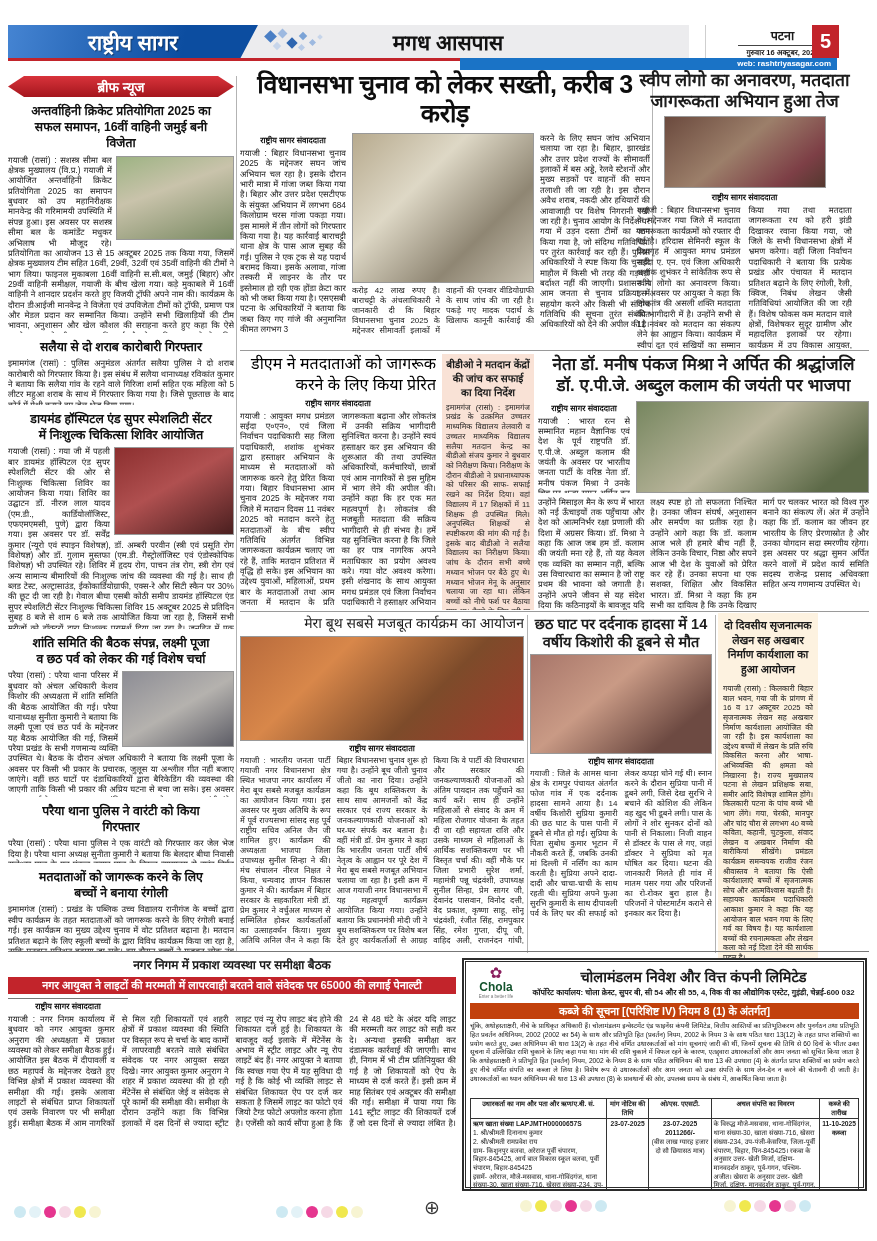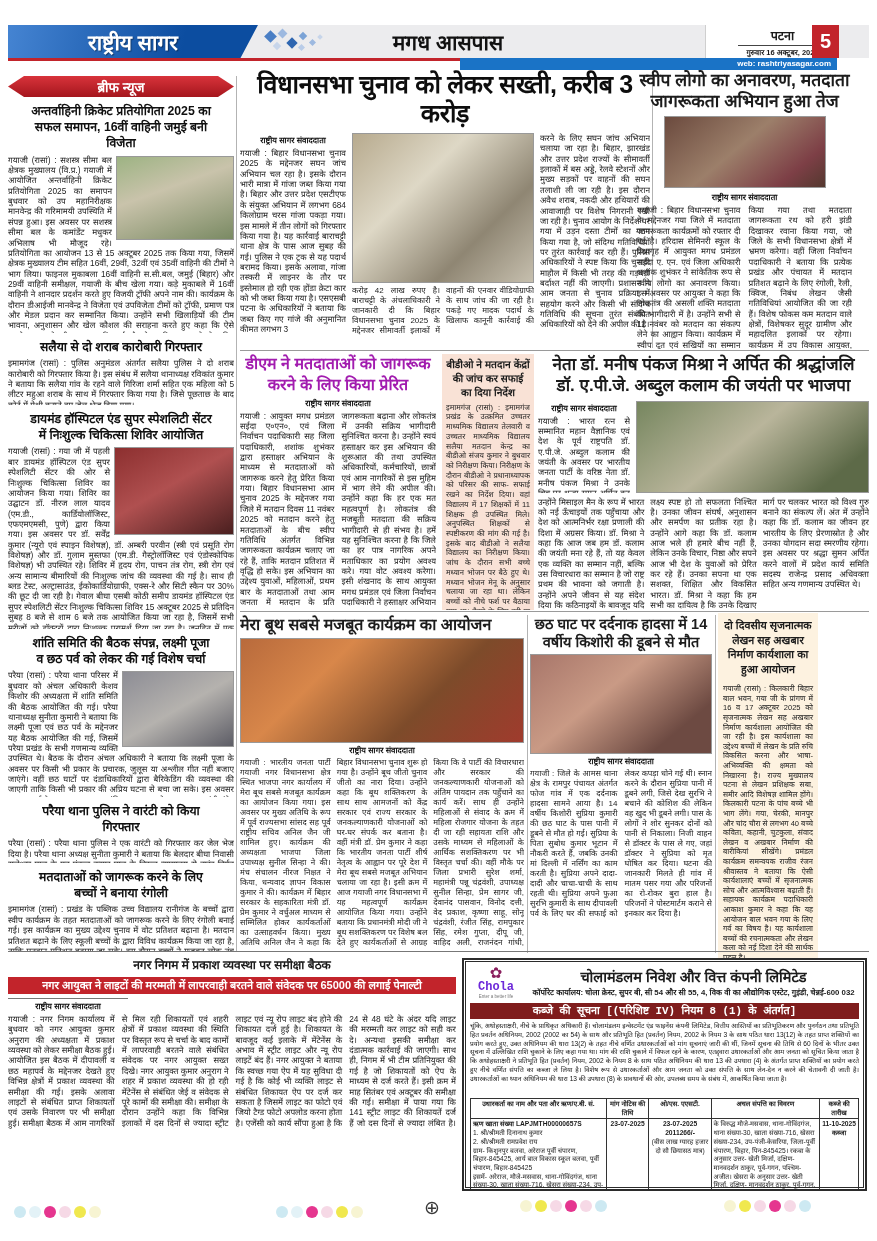--- a/index.html
+++ b/index.html
@@ -1,20 +1,20 @@
 <!DOCTYPE html>
 <html><head>
 <meta charset="utf-8">
 <style>
   html,body{margin:0;padding:0;background:#fff;}
   #page{position:relative;width:877px;height:1241px;background:#fff;overflow:hidden;
         font-family:"Liberation Sans","DejaVu Sans",sans-serif;color:#1c1c1c;}
   .abs{position:absolute;}
   
-  .masthead{left:8px;top:25px;width:861px;height:33px;background:#ececee;}
+  .masthead{left:8px;top:25px;width:681px;height:33px;background:#ececee;}
   .mast-blue{left:0;top:0;width:250px;height:33px;color:#fff;display:flex;align-items:center;justify-content:center;
     font-size:21px;font-weight:800;background:linear-gradient(100deg,#4584d2,#0c4da0 70%);
     clip-path:polygon(0 0,100% 0,93% 100%,0 100%);text-shadow:1px 1px 1px rgba(0,0,0,.4);}
   .mast-diamonds{left:258px;top:5px;width:70px;height:24px;}
   .dm1{position:absolute;transform:rotate(45deg);}
   .mast-title{left:250px;top:0;width:380px;height:33px;display:flex;align-items:center;justify-content:center;
     font-size:21px;font-weight:800;color:#111;}
   .mast-city{left:697px;top:0;width:105px;height:33px;background:#fff;border-left:1px solid #cfcfcf;text-align:center;padding-left:24px;}
   .mast-city .city{font-size:12.5px;font-weight:800;margin-top:2px;}
   .mast-city .rule{height:1px;background:#444;margin:1px 8px;}
@@ -51,31 +51,31 @@
   .g-below{margin-top:3px;column-count:2;column-gap:6px;height:52px;overflow:hidden;}
   .byline{font-size:8px;font-weight:800;text-align:center;margin:1px 0 3px;color:#111;}
   .sweep{left:637px;top:70px;width:215px;height:279px;overflow:hidden;}
   .sweep-h{font-size:17.5px;line-height:1.2;font-weight:800;text-align:center;}
   .ph-sweep{width:162px;height:72px;margin:4px auto 3px auto;
     background:linear-gradient(140deg,#6b4a3e,#9c7f6a 45%,#7d3f46 80%,#54382f);}
   .cols2{column-count:2;column-gap:7px;}
   .cols3{column-count:3;column-gap:6px;}
   .cols4{column-count:4;column-gap:7px;}
   .dmart{left:240px;top:354px;width:196px;height:256px;overflow:hidden;}
-  .dm-h{font-size:16px;line-height:1.3;font-weight:700;text-align:center;color:#a21caf;}
+  .dm-h{font-size:16px;line-height:1.3;font-weight:400;text-align:right;color:#000000;}
   .bdo{left:442px;top:354px;width:92px;height:256px;background:#f9e2d6;box-sizing:border-box;padding:4px;overflow:hidden;}
   .bdo-h{font-size:10.3px;font-weight:800;text-align:center;line-height:1.35;margin-bottom:3px;}
   .bdo-b{font-size:7.6px;line-height:1.28;text-align:justify;}
   .kalam{left:538px;top:354px;width:331px;height:256px;overflow:hidden;}
   .kalam-h{font-size:17px;line-height:1.25;font-weight:800;text-align:center;}
   .kalam-row{display:flex;gap:6px;margin-top:4px;}
   .kalam-c1{width:92px;overflow:hidden;height:92px;}
   .ph-kalam{width:233px;height:92px;background:linear-gradient(140deg,#76865f,#b9b59b 45%,#5d6a48 85%);}
   .booth{left:240px;top:615px;width:284px;height:340px;overflow:hidden;}
-  .booth-h{font-size:16px;font-weight:700;text-align:left;line-height:1.25;}
+  .booth-h{font-size:14px;font-weight:400;text-align:right;line-height:1.25;}
   .ph-booth{width:284px;height:105px;margin-top:3px;
     background:linear-gradient(135deg,#b86a3c 0%,#d8874a 30%,#7d4b2a 65%,#a03b2d 100%);}
   .chhath{left:530px;top:615px;width:182px;height:340px;overflow:hidden;}
   .chh-h{font-size:14.5px;font-weight:800;text-align:center;line-height:1.25;}
   .ph-chhath{width:182px;height:100px;margin-top:3px;
     background:linear-gradient(140deg,#a8766a,#c99a85 40%,#6d4a42 80%);}
   .workshop{left:718px;top:613px;width:100px;height:345px;background:#fdf2e0;box-sizing:border-box;padding:5px;overflow:hidden;}
   .ws-h{font-size:10.8px;font-weight:700;text-align:center;line-height:1.35;margin-bottom:8px;}
   .ws-b{font-size:7.5px;line-height:1.28;text-align:justify;}
   
@@ -83,26 +83,26 @@
   .dw-kicker{font-size:12px;font-weight:800;text-align:center;}
   .dw-h{font-size:26px;line-height:1.14;font-weight:900;text-align:center;color:#0b0b0b;margin-top:2px;}
   .dw-strip{background:#c2242b;color:#fff;font-size:11px;font-weight:800;text-align:center;height:17px;line-height:17px;margin-top:4px;}
   .dw-byrow{display:flex;margin-top:3px;}
   .dw-byrow .byline{width:120px;border-top:1px solid #777;padding-top:1px;}
   .ad{left:462px;top:958px;width:405px;height:233px;border:2px solid #2b2b2b;box-shadow:0 0 0 1px #fff inset,0 0 0 2px #2b2b2b inset;
       box-sizing:border-box;padding:5px 6px;overflow:hidden;background:#fff;}
   .ad-head{display:flex;align-items:center;gap:6px;}
   .ad-logo{width:52px;text-align:center;flex:none;}
   .ad-logo .flame{font-size:15px;color:#8a1f5e;line-height:1;}
-  .ad-logo .nm{font-size:12px;font-weight:800;color:#6d28d9;font-family:Liberation Mono, monospace;}
+  .ad-logo .nm{font-size:12px;font-weight:800;color:#14532d;font-family:Liberation Sans, sans-serif;}
   .ad-logo .tl{font-size:4.5px;color:#777;}
   .ad-company{flex:1;text-align:center;}
   .ad-company .cn{font-size:14.5px;font-weight:800;}
   .ad-company .addr{font-size:7.8px;font-weight:600;margin-top:2px;line-height:1.3;}
-  .ad-bar{background:#7f1d1d;color:#fff;font-size:10.8px;font-weight:800;text-align:center;height:16px;line-height:16px;margin-top:4px;font-family:Liberation Mono, monospace;}
+  .ad-bar{background:#c2410c;color:#fff;font-size:10.8px;font-weight:800;text-align:center;height:16px;line-height:16px;margin-top:4px;}
   .ad-legal{font-size:6.6px;line-height:1.33;text-align:justify;margin-top:3px;height:74px;overflow:hidden;color:#111;}
   table.adt{width:100%;border-collapse:collapse;margin-top:2px;}
   table.adt th,table.adt td{border:1px solid #333;font-size:6.7px;line-height:1.3;padding:1px 2px;vertical-align:top;}
   table.adt th{font-weight:800;text-align:center;}
   td.ctr{text-align:center;font-weight:700;}
   .dots{display:flex;gap:3px;}
   .dot{width:12px;height:12px;border-radius:50%;display:inline-block;}
   .da1{background:#cde9f2;}.da2{background:#e3f2f7;}.da3{background:#e5368f;}.da4{background:#f6d9e6;}.da5{background:#f0e84e;}.da6{background:#f7f4d2;}
   .reg-mark{font-size:19px;color:#3a3a3a;line-height:1;}
   b.inb{font-weight:800;}

